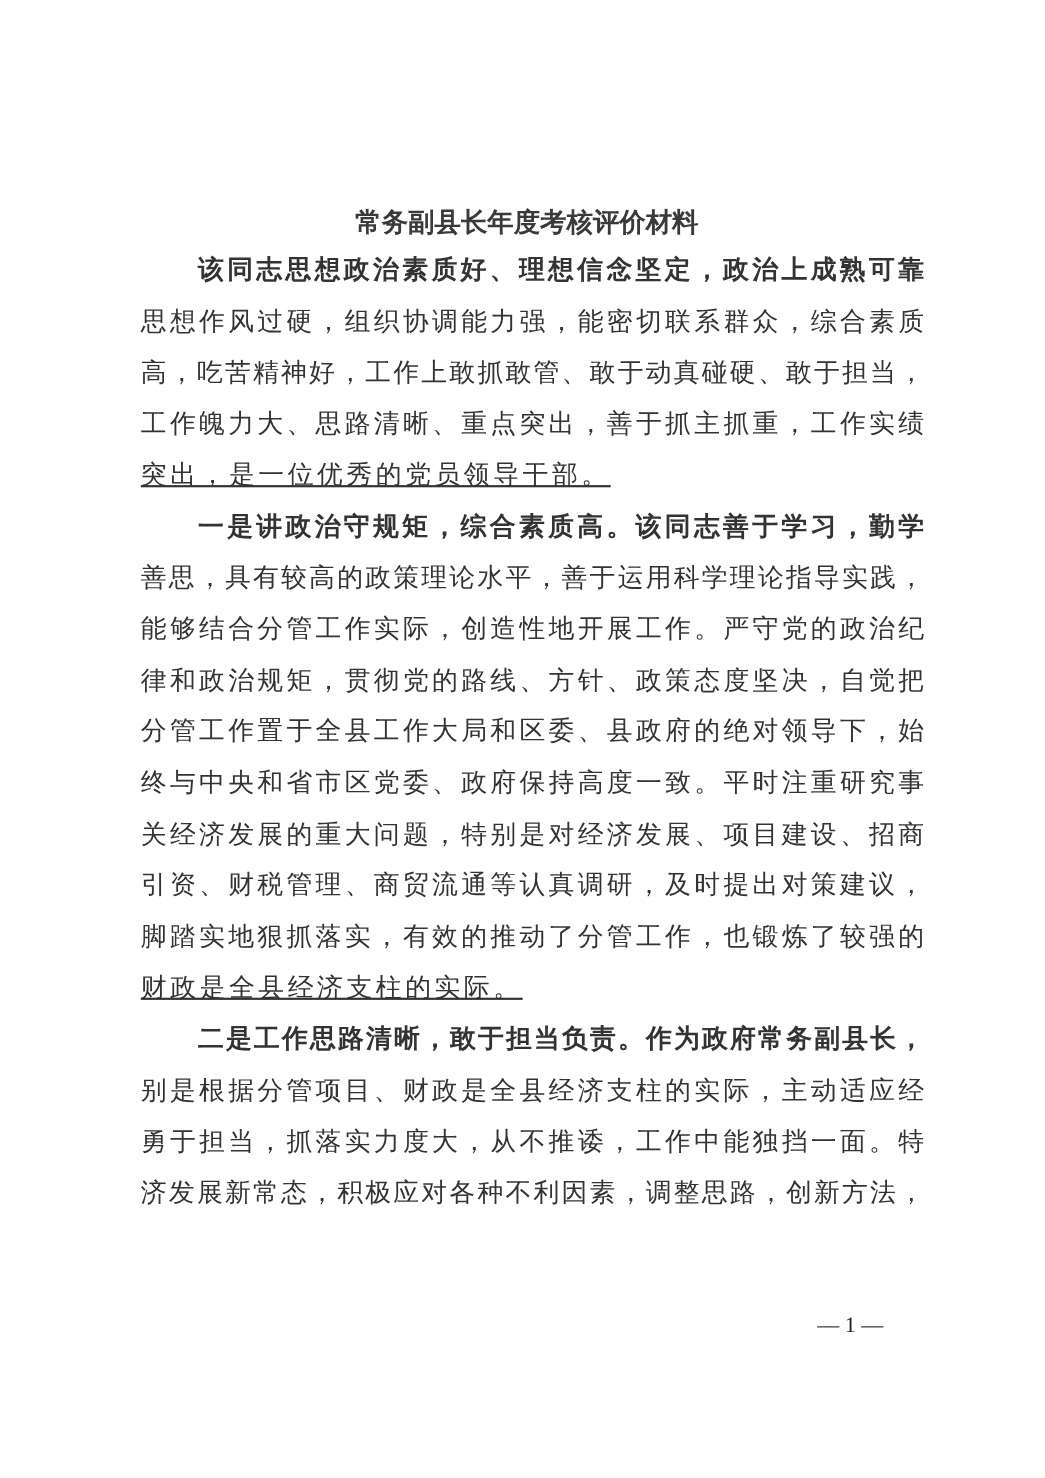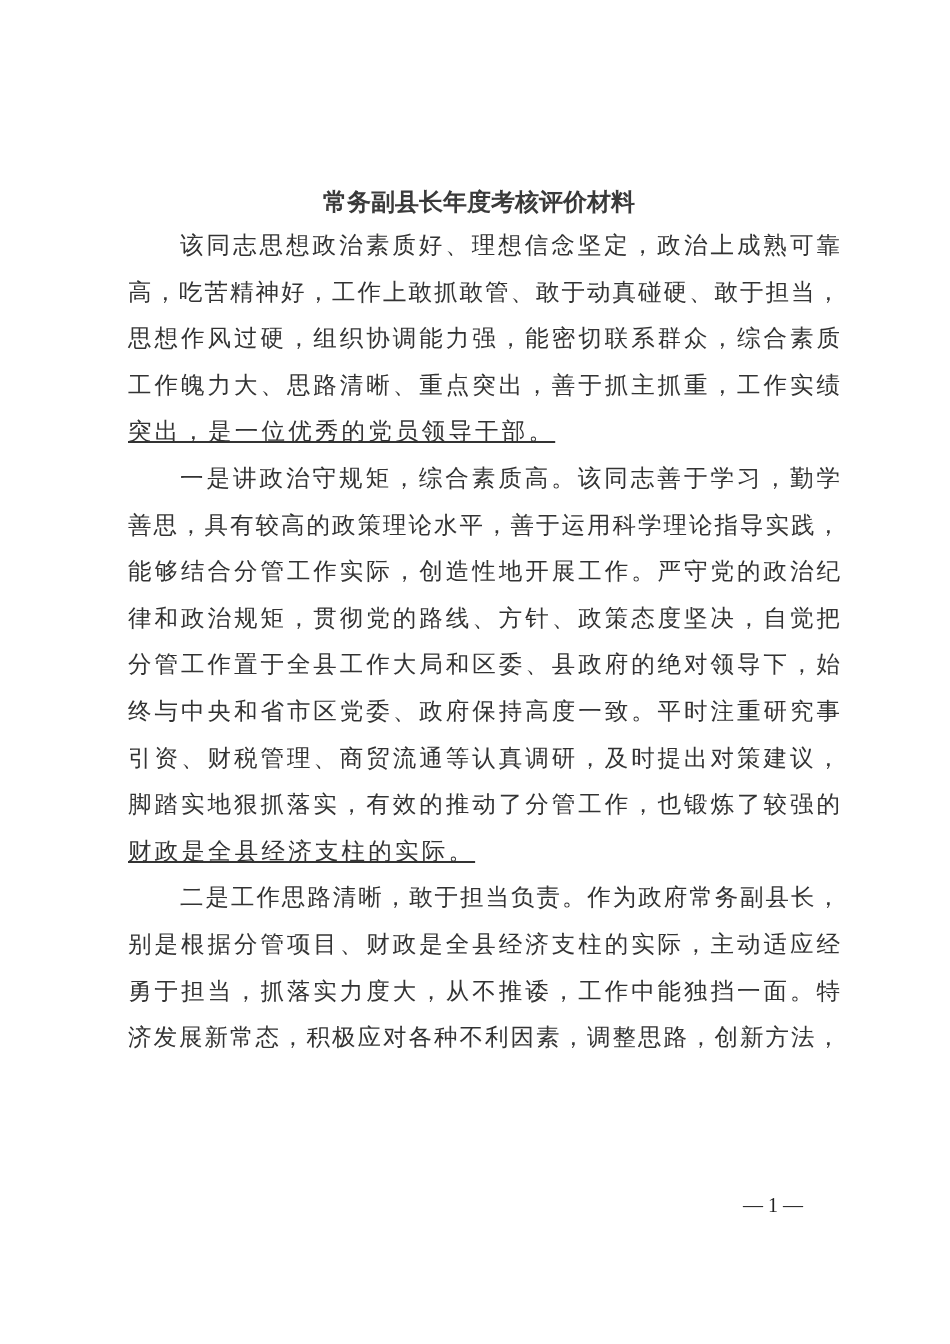--- a/index.html
+++ b/index.html
@@ -47,20 +47,21 @@
       font-size: 23.5px;
       white-space: nowrap;
       text-align-last: justify;
       text-align: justify;
       color: #333333;
       font-family: "DejaVu Sans", "Liberation Sans", sans-serif;
       font-weight: 300;
     }
     .line.indent {
       padding-left: 52px;
+      font-weight: bold;
     }
     .line.last {
       text-align-last: left;
       letter-spacing: 3.2px;
       text-decoration: underline;
     }
     .page-number {
       position: absolute;
       top: 1192px;
       left: 738px;
@@ -76,33 +77,34 @@
 <body>
 
 <div class="page">
 
   <div class="title">常务副县长年度考核评价材料</div>
 
   <div class="body">
 
     <div class="paragraph">
       <span class="line indent">该同志思想政治素质好、理想信念坚定，政治上成熟可靠</span>
+      <span class="line">思想作风过硬，组织协调能力强，能密切联系群众，综合素质</span>
       <span class="line">高，吃苦精神好，工作上敢抓敢管、敢于动真碰硬、敢于担当，</span>
-      <span class="line">思想作风过硬，组织协调能力强，能密切联系群众，综合素质</span>
       <span class="line">工作魄力大、思路清晰、重点突出，善于抓主抓重，工作实绩</span>
       <span class="line last">突出，是一位优秀的党员领导干部。</span>
     </div>
 
     <div class="paragraph">
       <span class="line indent">一是讲政治守规矩，综合素质高。该同志善于学习，勤学</span>
       <span class="line">善思，具有较高的政策理论水平，善于运用科学理论指导实践，</span>
       <span class="line">能够结合分管工作实际，创造性地开展工作。严守党的政治纪</span>
       <span class="line">律和政治规矩，贯彻党的路线、方针、政策态度坚决，自觉把</span>
       <span class="line">分管工作置于全县工作大局和区委、县政府的绝对领导下，始</span>
       <span class="line">终与中央和省市区党委、政府保持高度一致。平时注重研究事</span>
+      <span class="line">关经济发展的重大问题，特别是对经济发展、项目建设、招商</span>
       <span class="line">引资、财税管理、商贸流通等认真调研，及时提出对策建议，</span>
       <span class="line">脚踏实地狠抓落实，有效的推动了分管工作，也锻炼了较强的</span>
       <span class="line last">财政是全县经济支柱的实际。</span>
     </div>
 
     <div class="paragraph">
       <span class="line indent">二是工作思路清晰，敢于担当负责。作为政府常务副县长，</span>
       <span class="line">别是根据分管项目、财政是全县经济支柱的实际，主动适应经</span>
       <span class="line">勇于担当，抓落实力度大，从不推诿，工作中能独挡一面。特</span>
       <span class="line">济发展新常态，积极应对各种不利因素，调整思路，创新方法，</span>

